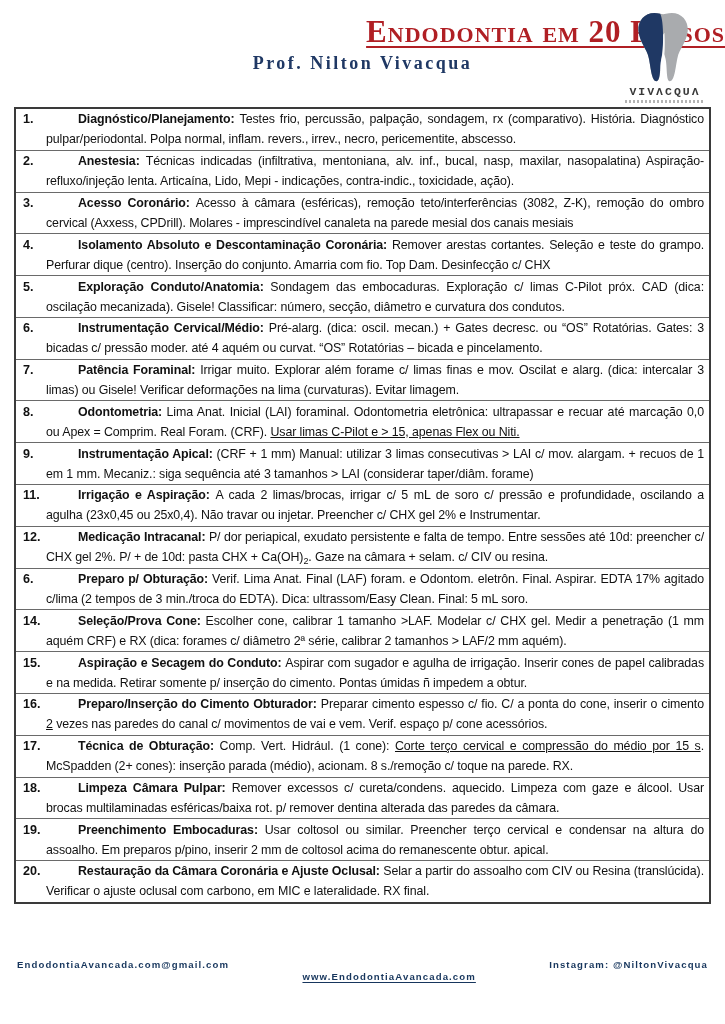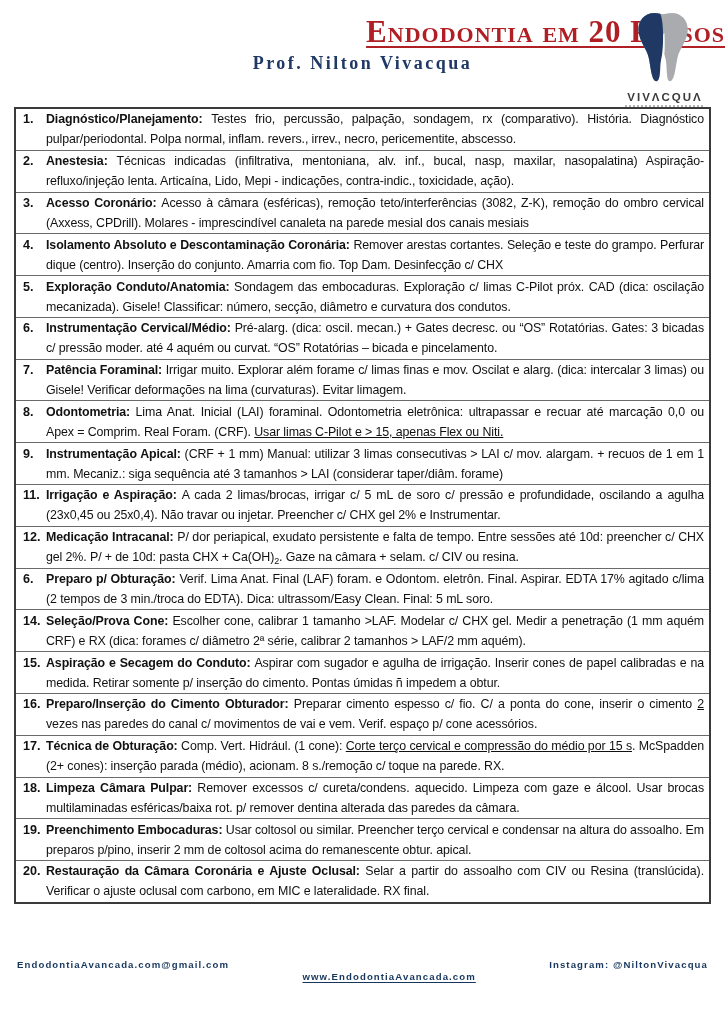--- a/index.html
+++ b/index.html
@@ -16,22 +16,22 @@
     line-height:1.05;
     text-align:right;
   }
   .subtitle{
     font-family:"Liberation Serif",serif;font-weight:bold;font-size:18px;
     letter-spacing:2.5px;color:#1F3864;margin-top:4px;
   }
   .logo{position:absolute;top:10px;right:12px;width:96px;text-align:center;}
   .logo svg{display:block;margin:0 auto;}
   .brand{
-    font-size:11.5px;font-weight:bold;letter-spacing:2px;color:#3a3a3a;margin-top:7px;
-    font-family:Liberation Sans, sans-serif;
+    font-size:11.5px;font-weight:bold;letter-spacing:2px;color:#3a3a3a;margin-top:1px;
+    font-family:Liberation Mono, monospace;
   }
   .tagline{
     height:3px;margin:2px 8px 0;
     background:repeating-linear-gradient(90deg,#9a9a9a 0 2px,transparent 2px 4px);
     opacity:.75;
   }
   
   .table{
     position:absolute;top:107px;left:14px;width:697px;box-sizing:border-box;
     border:2px solid #3a3a3a;background:#fff;
@@ -42,21 +42,21 @@
   }
   .row:first-child{border-top:none;}
   .num{
     flex:0 0 30px;box-sizing:border-box;padding-left:7px;
     font-weight:bold;font-size:12.6px;line-height:20px;white-space:nowrap;
   }
   .text{
     flex:1;padding-right:5px;font-size:12.4px;line-height:20px;
     letter-spacing:-0.1px;text-align:justify;
   }
-  .lead{font-weight:bold;}
+  .lead{font-weight:bold;margin-left:32px;}
   .ul{text-decoration:underline;}
   sub{font-size:9px;line-height:0;}
   
   .footer{
     position:absolute;top:959px;left:17px;right:17px;
     display:flex;justify-content:space-between;align-items:flex-start;
     font-weight:bold;font-size:9.6px;letter-spacing:1.1px;color:#17365D;
   }
   .site{text-decoration:underline;text-underline-offset:2px;margin-top:12px;}
 </style>

